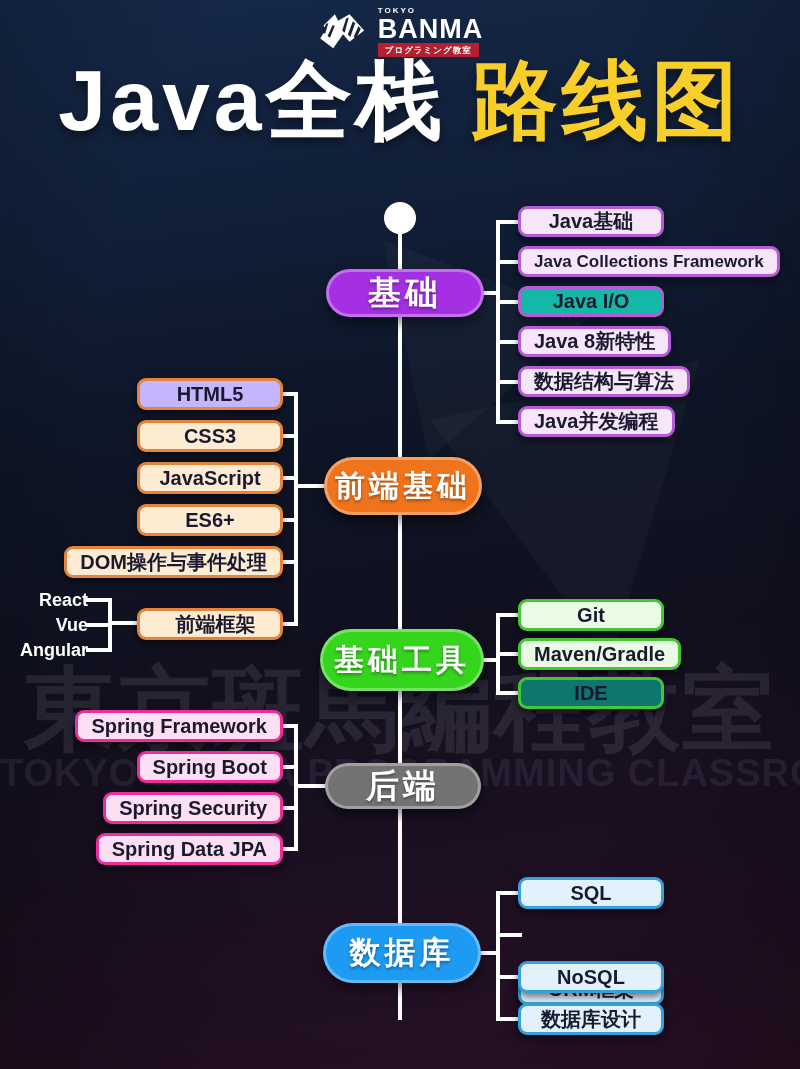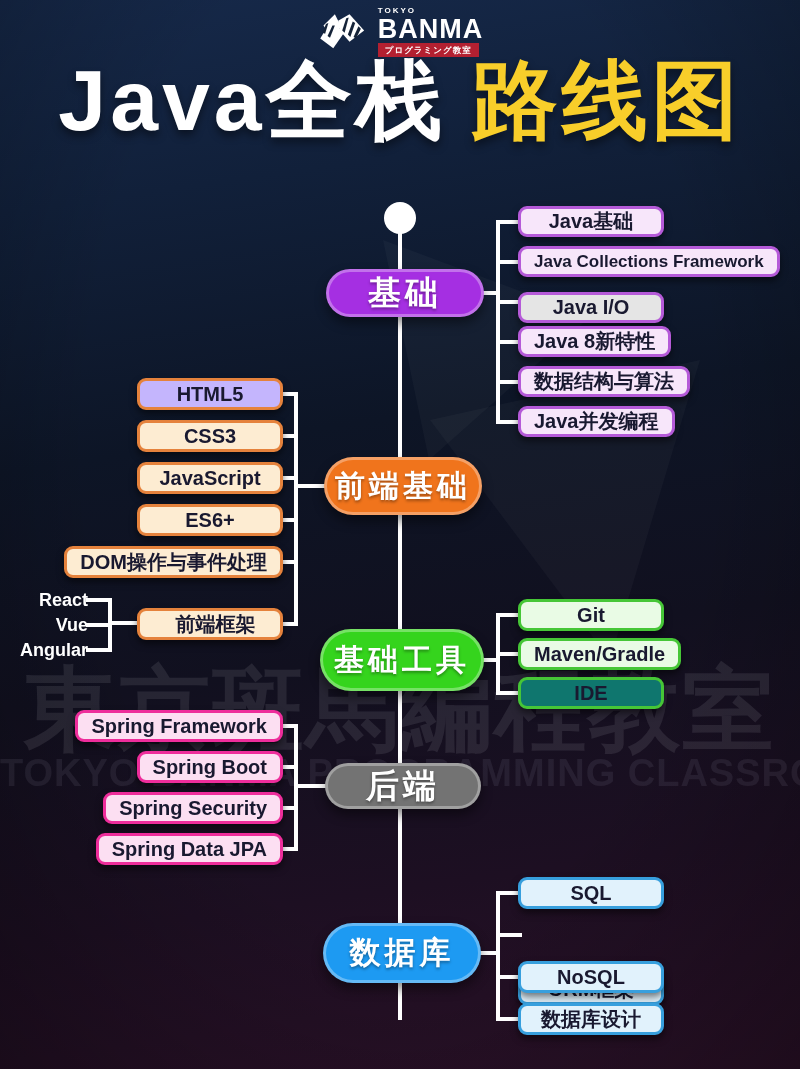--- a/index.html
+++ b/index.html
@@ -91,21 +91,21 @@
       <div class="cline" style="left: 496px; top: 219.5px; width: 4px; height: 204px;"></div>
       <div class="cline" style="left: 496px; top: 219.5px; width: 26px; height: 4px;"></div>
       <div class="cline" style="left: 496px; top: 259.5px; width: 26px; height: 4px;"></div>
       <div class="cline" style="left: 496px; top: 299.5px; width: 26px; height: 4px;"></div>
       <div class="cline" style="left: 496px; top: 339.5px; width: 26px; height: 4px;"></div>
       <div class="cline" style="left: 496px; top: 379.5px; width: 26px; height: 4px;"></div>
       <div class="cline" style="left: 496px; top: 419.5px; width: 26px; height: 4px;"></div>
       <div class="cline" style="left: 405px; top: 291px; width: 95px; height: 4px;"></div>
       <div class="item" style="top: 206px; height: 31px; border-color: rgb(181, 90, 216); background: rgb(247, 230, 250); font-size: 20px; left: 518px;">Java基础</div>
       <div class="item" style="top: 246px; height: 31px; border-color: rgb(181, 90, 216); background: rgb(247, 230, 250); font-size: 17px; left: 518px;">Java Collections Framework</div>
-      <div class="item" style="top: 292px; height: 31px; border-color: rgb(181, 90, 216); background: #e5e5e5; font-size: 20px; left: 518px;">Java I/O</div>
+      <div class="item" style="top: 286px; height: 31px; border-color: rgb(181, 90, 216); background: #14b8a6; font-size: 20px; left: 518px;">Java I/O</div>
       <div class="item" style="top: 326px; height: 31px; border-color: rgb(181, 90, 216); background: rgb(247, 230, 250); font-size: 20px; left: 518px;">Java 8新特性</div>
       <div class="item" style="top: 366px; height: 31px; border-color: rgb(181, 90, 216); background: rgb(247, 230, 250); font-size: 20px; left: 518px;">数据结构与算法</div>
       <div class="item" style="top: 406px; height: 31px; border-color: rgb(181, 90, 216); background: rgb(247, 230, 250); font-size: 20px; left: 518px;">Java并发编程</div>
       <div class="pill" style="left: 326px; top: 269px; width: 158px; height: 48px; background: rgb(165, 47, 226); font-size: 33px;">基础</div>
       <div class="cline" style="left: 294px; top: 392px; width: 4px; height: 234px;"></div>
       <div class="cline" style="left: 281px; top: 392px; width: 17px; height: 4px;"></div>
       <div class="cline" style="left: 281px; top: 434px; width: 17px; height: 4px;"></div>
       <div class="cline" style="left: 281px; top: 476px; width: 17px; height: 4px;"></div>
       <div class="cline" style="left: 281px; top: 518px; width: 17px; height: 4px;"></div>
       <div class="cline" style="left: 281px; top: 560px; width: 17px; height: 4px;"></div>

